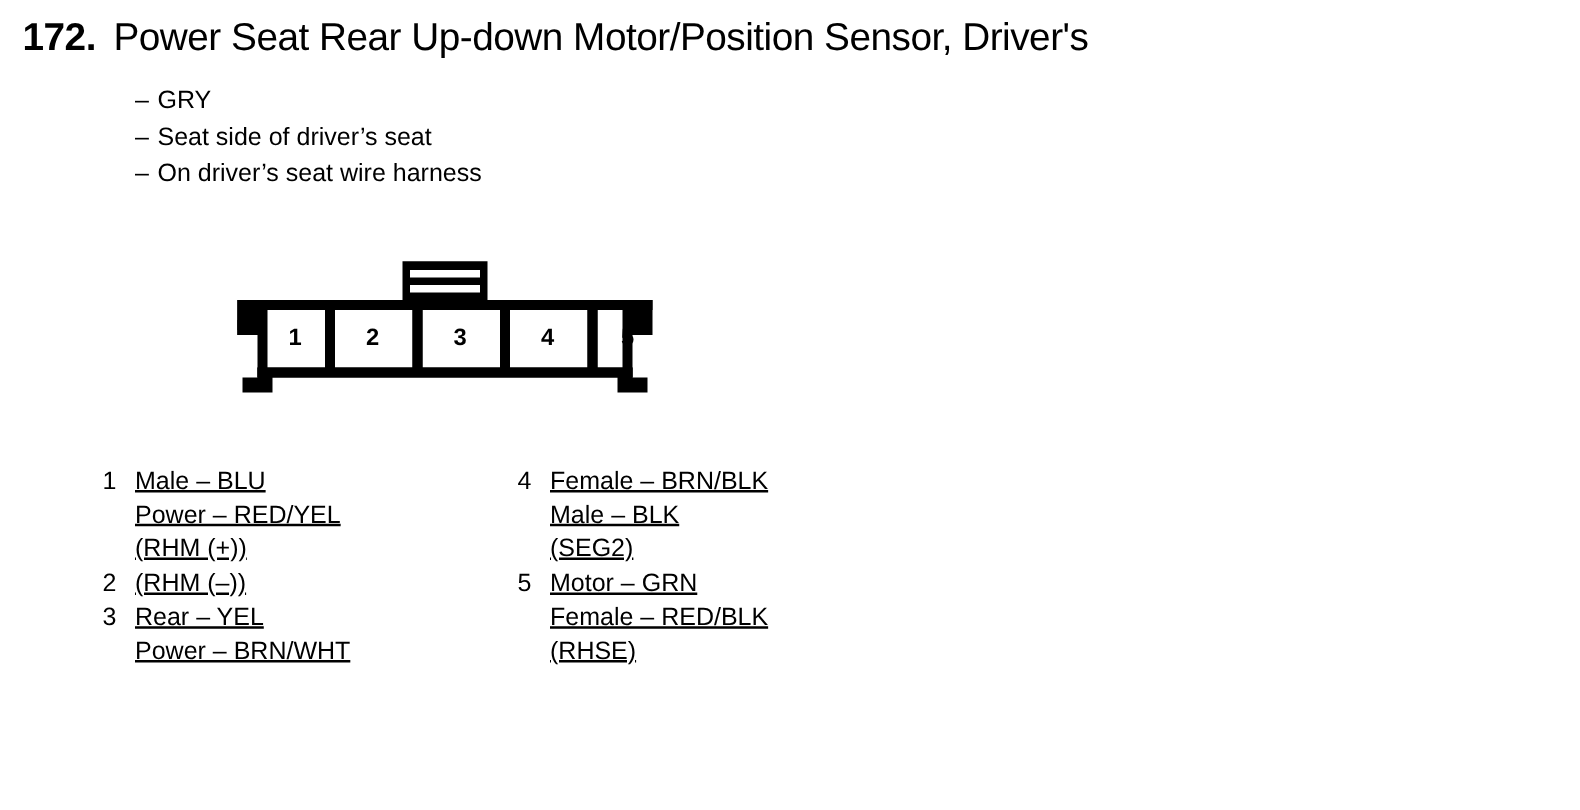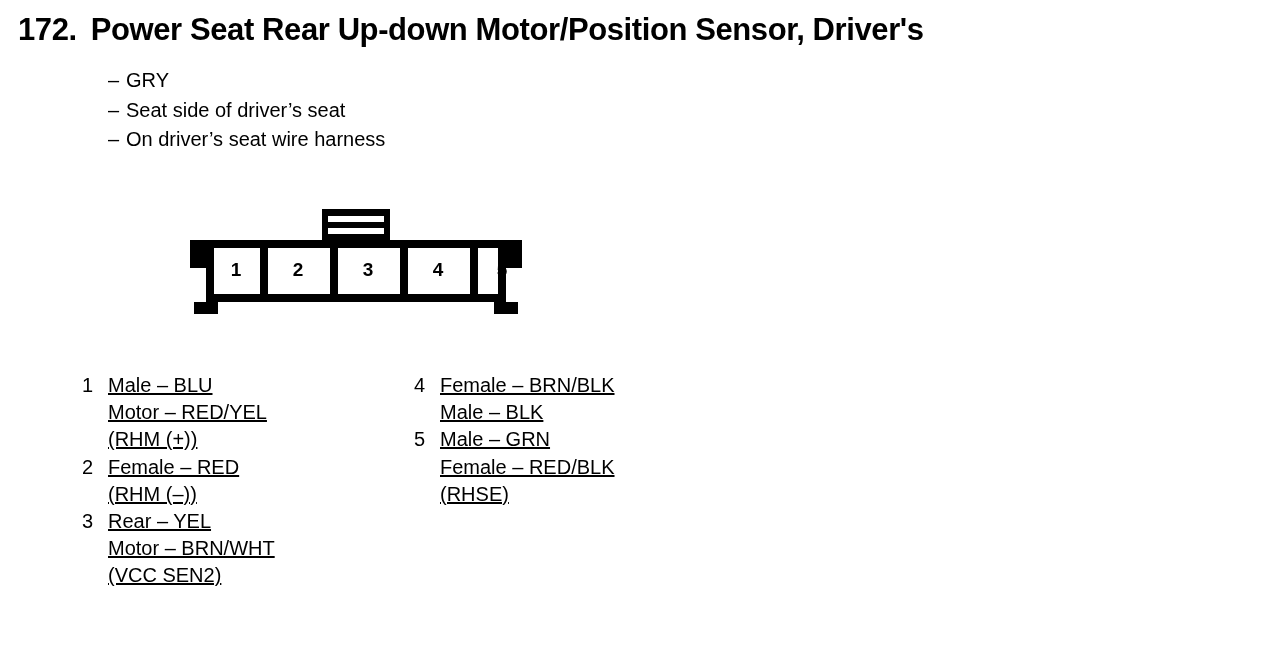--- a/index.html
+++ b/index.html
@@ -28,21 +28,21 @@
     white-space: nowrap;
   }
   .title-num {
     font-size: 31px;
     font-weight: bold;
     letter-spacing: -0.4px;
     margin-right: 14px;
   }
   .title-text {
     font-size: 31px;
-    font-weight: bold;
+    font-weight: normal;
     letter-spacing: -0.4px;
   }
 
   
   .bullets {
     position: absolute;
     left: 108px;
     top: 66px;
   }
   .bullet-line {
@@ -201,52 +201,51 @@
   </svg>
 </div>
 
 <div class="legend">
 
   <div class="legend-col left">
     <div class="pin-entry">
       <span class="pin-no">1</span>
       <span class="pin-lines">
         <div class="pin-line">Male – BLU</div>
-        <div class="pin-line">Motor – RED/YEL</div>
+        <div class="pin-line">Power – RED/YEL</div>
         <div class="pin-line">(RHM (+))</div>
       </span>
     </div>
     <div class="pin-entry">
       <span class="pin-no">2</span>
       <span class="pin-lines">
-        <div class="pin-line">Female – RED</div>
         <div class="pin-line">(RHM (–))</div>
       </span>
     </div>
     <div class="pin-entry">
       <span class="pin-no">3</span>
       <span class="pin-lines">
         <div class="pin-line">Rear – YEL</div>
-        <div class="pin-line">Motor – BRN/WHT</div>
-        <div class="pin-line">(VCC SEN2)</div>
+        <div class="pin-line">Power – BRN/WHT</div>
       </span>
     </div>
   </div>
 
   <div class="legend-col right">
     <div class="pin-entry">
       <span class="pin-no">4</span>
       <span class="pin-lines">
         <div class="pin-line">Female – BRN/BLK</div>
         <div class="pin-line">Male – BLK</div>
+        <div class="pin-line">(SEG2)</div>
       </span>
     </div>
     <div class="pin-entry">
       <span class="pin-no">5</span>
       <span class="pin-lines">
-        <div class="pin-line">Male – GRN</div>
+        <div class="pin-line">Motor – GRN</div>
         <div class="pin-line">Female – RED/BLK</div>
         <div class="pin-line">(RHSE)</div>
       </span>
     </div>
   </div>
 
 </div>
 
 </body></html>

